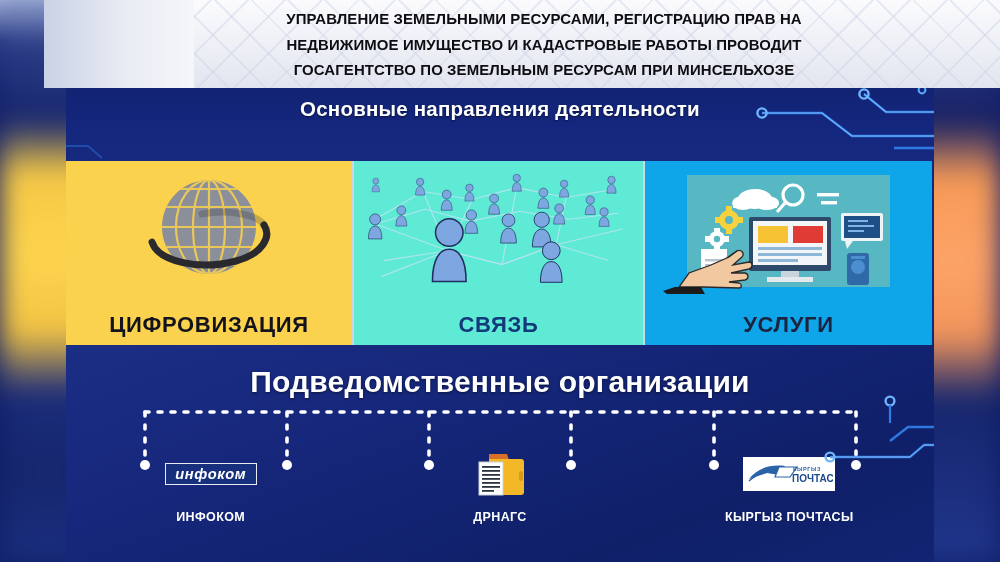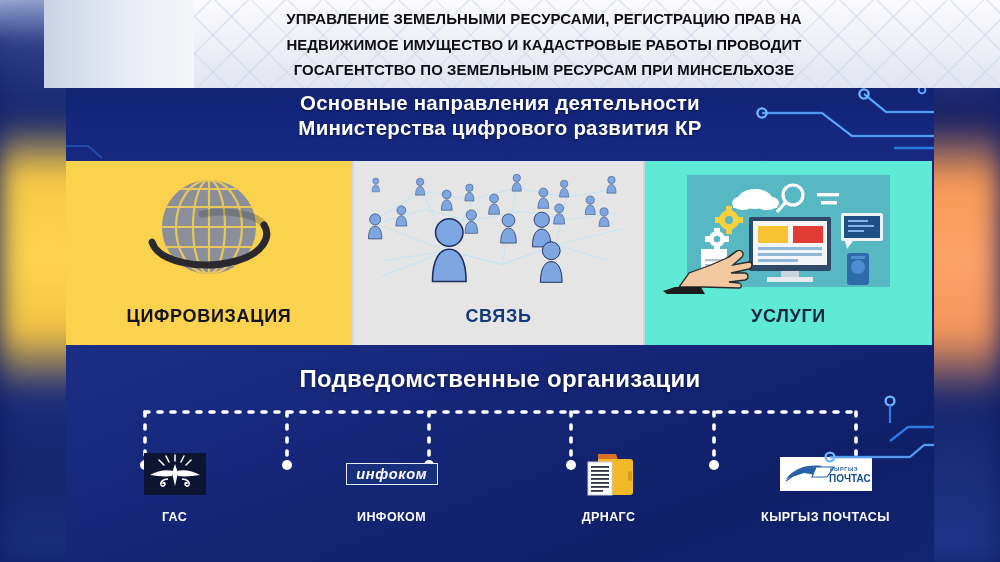--- a/index.html
+++ b/index.html
@@ -87,54 +87,54 @@
     background:linear-gradient(180deg,#122373 0%,#14277e 55%,#16297f 100%);
     overflow:hidden;
   }
   #title-strip .title-text{
     position:relative; z-index:3;
     text-align:center;
     color:#ffffff;
     font-weight:bold;
     font-size:20.5px;
     line-height:24.5px;
-    padding-top:3px;
+    padding-top:9px;
     text-shadow:0 1px 2px rgba(0,0,0,.55);
     letter-spacing:.2px;
   }
   .circuit{ position:absolute; z-index:1; pointer-events:none; }
 
   
   #panels{
     position:absolute; left:0; top:73px; width:868px; height:184px;
     display:flex;
   }
   .panel{ position:relative; height:184px; overflow:hidden; }
   .panel-1{ width:286px; background:#fbd24e; }
-  .panel-2{ width:293px; background:#e5e5e5; border-left:2px solid #cfd6e4; border-right:2px solid #cfd6e4; }
-  .panel-3{ width:287px; background:#5eead4; }
+  .panel-2{ width:293px; background:#5eead4; border-left:2px solid #cfd6e4; border-right:2px solid #cfd6e4; }
+  .panel-3{ width:287px; background:#0ea5e9; }
   .panel-label{
-    position:absolute; left:0; right:0; bottom:18px;
-    text-align:center; font-weight:bold; font-size:18px;
+    position:absolute; left:0; right:0; bottom:7px;
+    text-align:center; font-weight:bold; font-size:22px;
     letter-spacing:.7px;
   }
   .panel-1 .panel-label{ color:#12131c; }
   .panel-2 .panel-label{ color:#123a7a; }
   .panel-3 .panel-label{ color:#1c2340; }
   .panel-art{ position:absolute; left:0; right:0; top:8px; height:125px; }
 
   
   #lower{
     position:absolute; left:0; top:257px; width:868px; height:217px;
     background:linear-gradient(160deg,#1b2e85 0%,#16277b 35%,#0f1f68 75%,#122472 100%);
     overflow:hidden;
   }
   #lower-title{
     text-align:center; color:#fff; font-weight:bold;
-    font-size:24px; padding-top:20px;
+    font-size:30px; padding-top:20px;
     text-shadow:0 1px 3px rgba(0,0,0,.5);
     letter-spacing:.2px;
   }
   #tree{ position:absolute; left:0; top:0; width:868px; height:217px; }
   #orgs{
     position:absolute; left:0; top:101px; width:868px; height:116px;
     display:flex;
   }
   .org{ position:relative; flex:1; text-align:center; }
   .org-icon{
@@ -182,21 +182,20 @@
       <circle cx="120" cy="6" r="4.6" fill="none" stroke="#6fb6ff" stroke-width="2.4"></circle>
       <circle cx="178" cy="2" r="3.4" fill="none" stroke="#5aa8ff" stroke-width="2"></circle>
     </svg>
     <svg class="circuit" width="60" height="73" viewBox="0 0 60 73" style="left:0; top:0;">
       <g fill="none" stroke="#2b6fd8" stroke-width="2" opacity=".5">
         <path d="M-5 58 H22 L36 70"></path>
       </g>
     </svg>
     <div class="title-text">
       <div>Основные направления деятельности</div>
-      <div>Министерства цифрового развития КР</div>
     </div>
   </div>
 
   <div id="panels">
 
     <div class="panel panel-1">
       <div class="panel-art">
         <svg width="100%" height="125" viewBox="0 0 286 125">
           <defs>
             <clipPath id="globeClip">
@@ -447,40 +446,20 @@
           <circle cx="221" cy="120" r="5"></circle>
         <circle cx="363" cy="120" r="5"></circle>
           <circle cx="505" cy="120" r="5"></circle>
         <circle cx="648" cy="120" r="5"></circle>
           <circle cx="790" cy="120" r="5"></circle>
       </g>
     </svg>
 
     <div id="orgs">
 
-      <div class="org">
-        <div class="org-icon">
-          <svg width="62" height="42" viewBox="0 0 62 42">
-            <rect x="0" y="0" width="62" height="42" fill="#0b1430"></rect>
-            <g stroke="#ffffff" stroke-width="1.5" stroke-linecap="round">
-              <line x1="31" y1="8" x2="31" y2="2"></line>
-              <line x1="25" y1="9" x2="22" y2="3"></line>
-              <line x1="37" y1="9" x2="40" y2="3"></line>
-              <line x1="20" y1="12" x2="15" y2="7"></line>
-              <line x1="42" y1="12" x2="47" y2="7"></line>
-            </g>
-            <path d="M31 11 L34 20 L31 33 L28 20 Z" fill="#ffffff"></path>
-            <path d="M29 18 C22 16 13 18 6 22 C14 23 20 24 28 23 Z" fill="#ffffff"></path>
-            <path d="M33 18 C40 16 49 18 56 22 C48 23 42 24 34 23 Z" fill="#ffffff"></path>
-            <path d="M24 26 C19 26 16 29 17 32 C18 34 21 33 21 31 C21 29 19 29 19 31" fill="none" stroke="#ffffff" stroke-width="1.6"></path>
-            <path d="M38 26 C43 26 46 29 45 32 C44 34 41 33 41 31 C41 29 43 29 43 31" fill="none" stroke="#ffffff" stroke-width="1.6"></path>
-          </svg>
-        </div>
-        <div class="org-label">ГАС</div>
-      </div>
 
 
 
       <div class="org">
         <div class="org-icon">
           <div class="logo-box" style="width:92px;height:22px;background:#17307e;border:1px solid #e8ecf5;">
             <span style="color:#ffffff;font-weight:bold;font-size:14px;font-style:italic;
                          letter-spacing:.5px;transform:scaleX(1.05);">инфоком</span>
           </div>
         </div>

